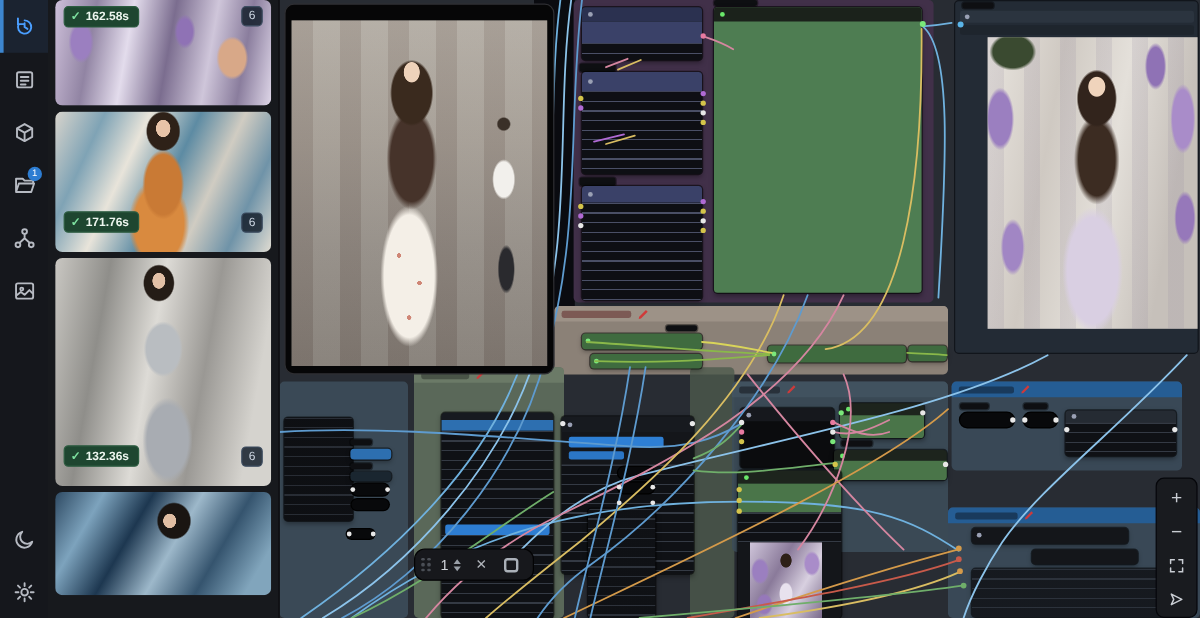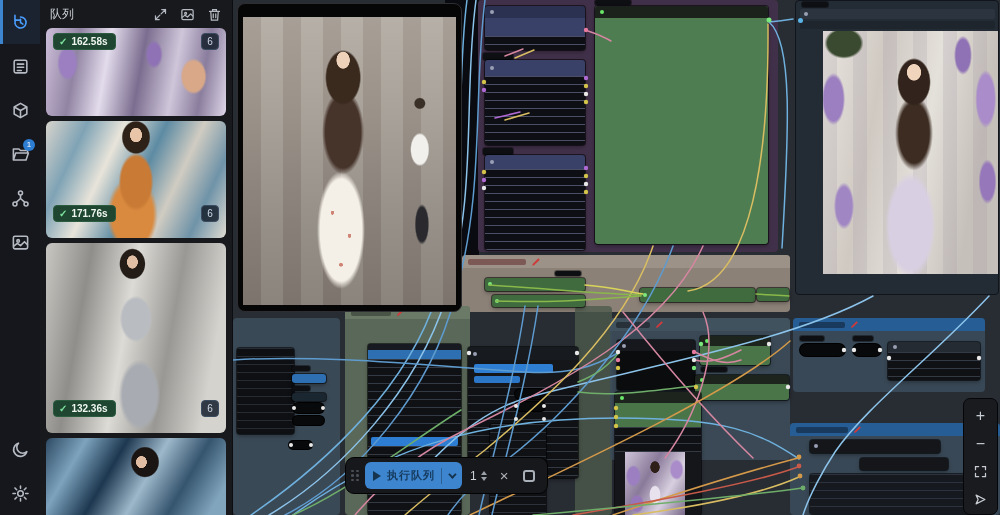--- a/index.html
+++ b/index.html
@@ -187,40 +187,20 @@
     </div>
     <div class="sb-item">
       <svg viewBox="0 0 24 24" fill="none" stroke="currentColor" stroke-width="2" stroke-linecap="round">
           <circle cx="12" cy="12" r="3.5"></circle>
           <path d="M12 2.5v3M12 18.5v3M2.5 12h3M18.5 12h3M5 5l2.2 2.2M16.8 16.8L19 19M19 5l-2.2 2.2M7.2 16.8L5 19"></path>
         </svg>
     </div>
   </aside>
 
   <section class="queue">
-    <div class="q-head">
-      <span class="q-title">队列</span>
-      <span class="q-hicon">
-        <svg viewBox="0 0 24 24" fill="none" stroke="currentColor" stroke-width="2" stroke-linecap="round">
-            <path d="M14 4h6v6M20 4l-7 7M10 20H4v-6M4 20l7-7"></path>
-          </svg>
-      </span>
-      <span class="q-hicon">
-        <svg viewBox="0 0 24 24" fill="none" stroke="currentColor" stroke-width="2" stroke-linejoin="round">
-            <rect x="3" y="4" width="18" height="16" rx="2"></rect>
-            <circle cx="9" cy="10" r="1.6"></circle>
-            <path d="M3 17l5-4 4 3 5-5 4 4"></path>
-          </svg>
-      </span>
-      <span class="q-hicon">
-        <svg viewBox="0 0 24 24" fill="none" stroke="currentColor" stroke-width="2" stroke-linecap="round">
-            <path d="M4 7h16M9 7V4h6v3M6 7l1 14h10l1-14M10 11v6M14 11v6"></path>
-          </svg>
-      </span>
-    </div>
     <div class="q-list">
       <div class="q-item" style="height:88px">
         <div class="photo ph-q1"></div>
         <span class="badge-time" style="top:5px">
             <span class="chk">✓</span>
             <span>162.58s</span>
           </span>
         <span class="badge-count" style="top:5px">6</span>
       </div>
       <div class="q-item" style="height:117px">
@@ -536,26 +516,20 @@
 
     <div class="run-bar" style="left:112px;top:457px">
       <span class="drag-dots">
           <i></i>
           <i></i>
           <i></i>
           <i></i>
           <i></i>
           <i></i>
         </span>
-      <span class="run-btn">
-        <span class="play"></span>
-        <span class="lbl">执行队列</span>
-        <span class="sep"></span>
-        <span class="chev"></span>
-      </span>
       <span class="batch">
         <span>1</span>
         <span class="stepper">
             <span class="tri-up"></span>
             <span class="tri-dn"></span>
           </span>
       </span>
       <span class="tb-x">×</span>
       <span class="tb-stop"></span>
     </div>

